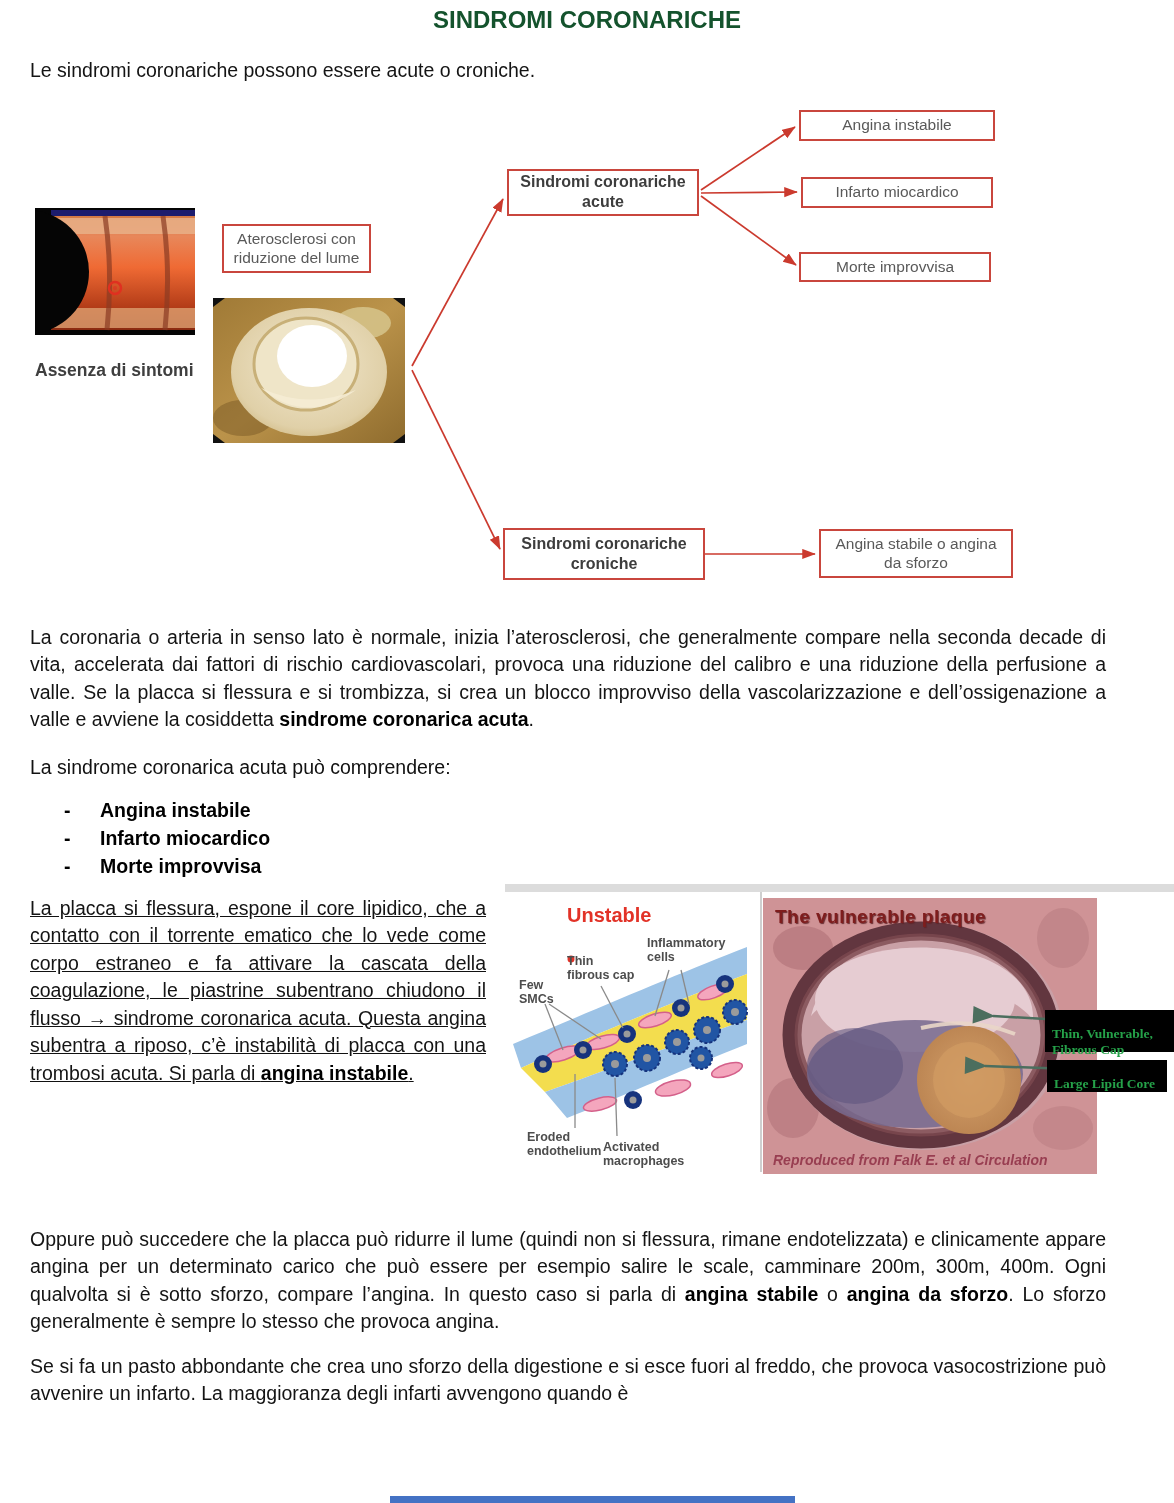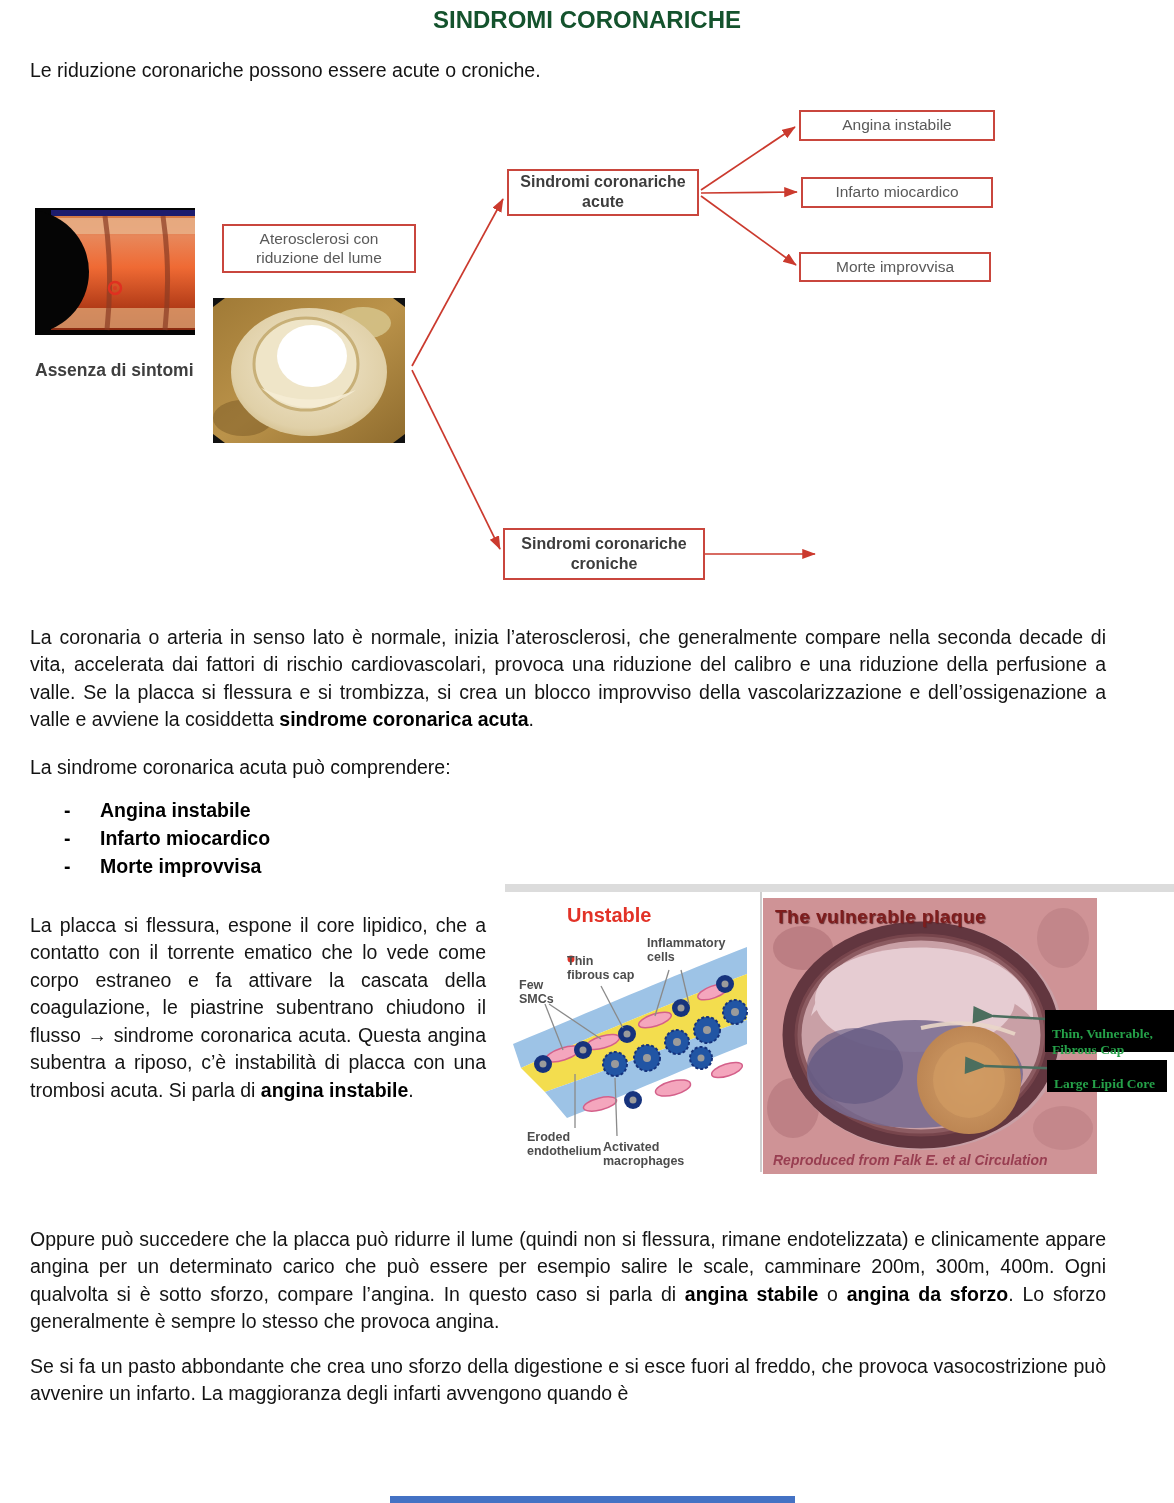--- a/index.html
+++ b/index.html
@@ -17,21 +17,21 @@
   .redbox.boldbox{font-weight:bold;color:#3d3d3d;font-size:16px;}
   .arrows{position:absolute;inset:0;pointer-events:none;}
   .assenza{position:absolute;font-weight:bold;color:#3f3f3f;font-size:17.5px;}
   
   .comprendere{margin:22px 68px 0 30px;font-size:19.5px;}
   ul.dashlist{list-style:none;margin:17px 0 0 0;padding:0 0 0 64px;}
   ul.dashlist li{font-size:19.5px;line-height:28px;font-weight:bold;color:#000;}
   ul.dashlist li::before{content:"-";display:inline-block;width:36px;font-weight:bold;}
   
   .figure-row{position:relative;height:302px;margin-top:2px;}
-  .left-col{position:absolute;left:0;top:30px;width:492px;}
+  .left-col{position:absolute;left:0;top:13px;width:492px;text-decoration:underline;}
   .left-col .para{margin-right:6px;}
   .slide{position:absolute;left:505px;top:2px;width:669px;height:290px;background:#fff;
          border-top:8px solid #dcdcdc;box-sizing:border-box;}
   .unstable-panel{position:absolute;left:0;top:0;width:255px;height:280px;border-right:2px solid #cfcfcf;}
   .unstable-title{position:absolute;left:62px;top:12px;font-size:20px;font-weight:bold;color:#e23227;}
   .ulabel{position:absolute;font-size:12.5px;line-height:1.15;font-weight:bold;color:#4d4d4d;}
   .plaque-panel{position:absolute;left:258px;top:6px;width:334px;height:276px;}
   .plaque-title{position:absolute;left:12px;top:8px;font-size:19px;font-weight:bold;color:#7f1d1d;
                 text-shadow:1px 1px 1px rgba(95,35,40,.9);letter-spacing:.5px;}
   .plaque-caption{position:absolute;left:10px;bottom:6px;font-size:14px;font-weight:bold;
@@ -41,21 +41,21 @@
   
   .p-oppure{margin-top:42px;}
   .p-pasto{margin-top:17px;}
   .bottom-bar{position:absolute;left:390px;bottom:0;width:405px;height:7px;background:#4472c4;}
 </style>
 </head>
 <body>
 
 <h1 class="page-title">SINDROMI CORONARICHE</h1>
 
-<p class="para lead">Le riduzione coronariche possono essere acute o croniche.</p>
+<p class="para lead">Le sindromi coronariche possono essere acute o croniche.</p>
 
 <div class="diagram">
 
   <svg class="arrows" width="1174" height="512" viewBox="0 0 1174 512">
     <defs>
       <marker id="arr" markerWidth="10" markerHeight="8" refX="7.5" refY="3" orient="auto">
         <path d="M0,0 L8,3 L0,6 Z" fill="#cb3a2e"></path>
       </marker>
     </defs>
     <g stroke="#cb3a2e" stroke-width="1.7" fill="none">
@@ -83,21 +83,21 @@
     <rect x="16" y="8" width="144" height="114" fill="url(#tube)"></rect>
     <rect x="16" y="10" width="144" height="16" fill="#e9b088" opacity="0.85"></rect>
     <rect x="16" y="100" width="144" height="20" fill="#dda070" opacity="0.8"></rect>
     <path d="M70,8 q8 55 2 114" stroke="#8a3a22" stroke-width="5" fill="none" opacity="0.7"></path>
     <path d="M128,8 q8 55 2 114" stroke="#8a3a22" stroke-width="5" fill="none" opacity="0.7"></path>
     <circle cx="-8" cy="64" r="62" fill="#050505"></circle>
     <circle cx="80" cy="80" r="6" fill="none" stroke="#e03020" stroke-width="2.5"></circle>
     <circle cx="80" cy="80" r="2" fill="#e03020" opacity="0.6"></circle>
   </svg>
 
-  <div class="redbox" style="left:222px;top:126px;width:194px;height:49px;">Aterosclerosi con riduzione del lume</div>
+  <div class="redbox" style="left:222px;top:126px;width:149px;height:49px;">Aterosclerosi con riduzione del lume</div>
 
   <svg style="position:absolute;left:213px;top:200px" width="192" height="145" viewBox="0 0 192 145">
     <defs>
       <linearGradient id="tan" x1="0" y1="0" x2="1" y2="1">
         <stop offset="0" stop-color="#a07a36"></stop>
           <stop offset="0.5" stop-color="#bb934a"></stop>
         <stop offset="1" stop-color="#8f6c2e"></stop>
       </linearGradient>
       <radialGradient id="wall" cx="0.5" cy="0.45" r="0.7">
         <stop offset="0" stop-color="#f2e8cf"></stop>
@@ -118,20 +118,21 @@
     <path d="M192,145 L180,145 L192,136 Z" fill="#111"></path>
   </svg>
 
   <div class="assenza" style="left:35px;top:262px;">Assenza di sintomi</div>
 
   <div class="redbox boldbox" style="left:507px;top:71px;width:192px;height:47px;">Sindromi coronariche acute</div>
   <div class="redbox" style="left:799px;top:12px;width:196px;height:31px;">Angina instabile</div>
   <div class="redbox" style="left:801px;top:79px;width:192px;height:31px;">Infarto miocardico</div>
   <div class="redbox" style="left:799px;top:154px;width:192px;height:30px;">Morte improvvisa</div>
   <div class="redbox boldbox" style="left:503px;top:430px;width:202px;height:52px;">Sindromi coronariche croniche</div>
+  <div class="redbox" style="left:819px;top:431px;width:194px;height:49px;">Angina stabile o angina da sforzo</div>
 </div>
 
 <p class="para" style="margin-top:14px;">
   <span>La coronaria o arteria in senso lato è normale, inizia l’aterosclerosi, che generalmente compare nella seconda decade di vita, accelerata dai fattori di rischio cardiovascolari, provoca una riduzione del calibro e una riduzione della perfusione a valle. Se la placca si flessura e si trombizza, si crea un blocco improvviso della vascolarizzazione e dell’ossigenazione a valle e avviene la cosiddetta </span><b>sindrome coronarica acuta</b><span>.</span>
 </p>
 
 <p class="comprendere">La sindrome coronarica acuta può comprendere:</p>
 
 <ul class="dashlist">
   <li>Angina instabile</li>

